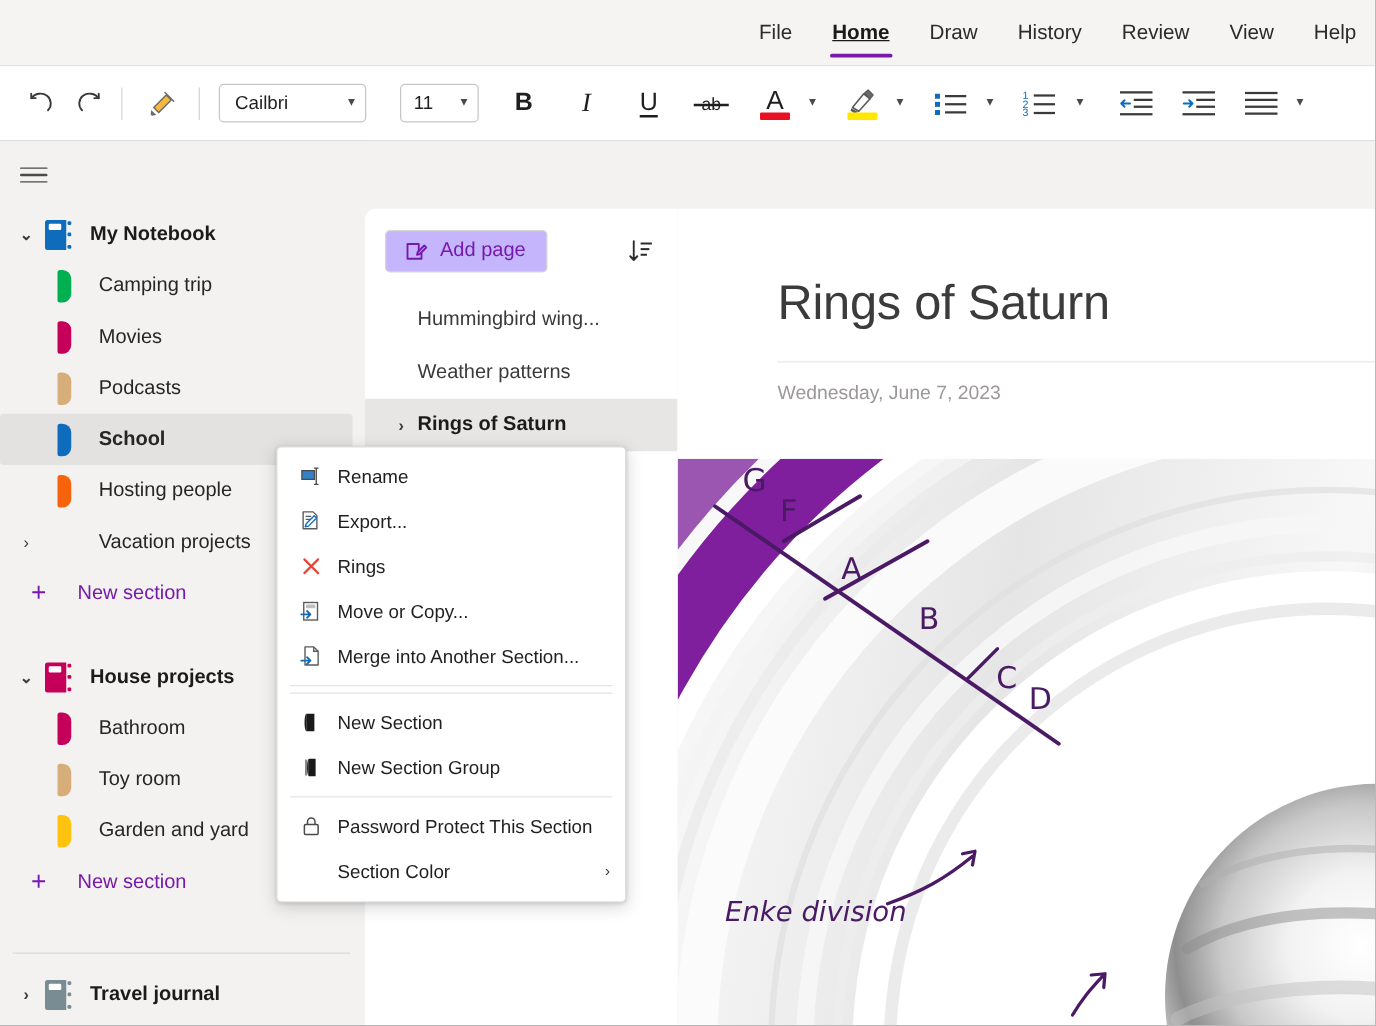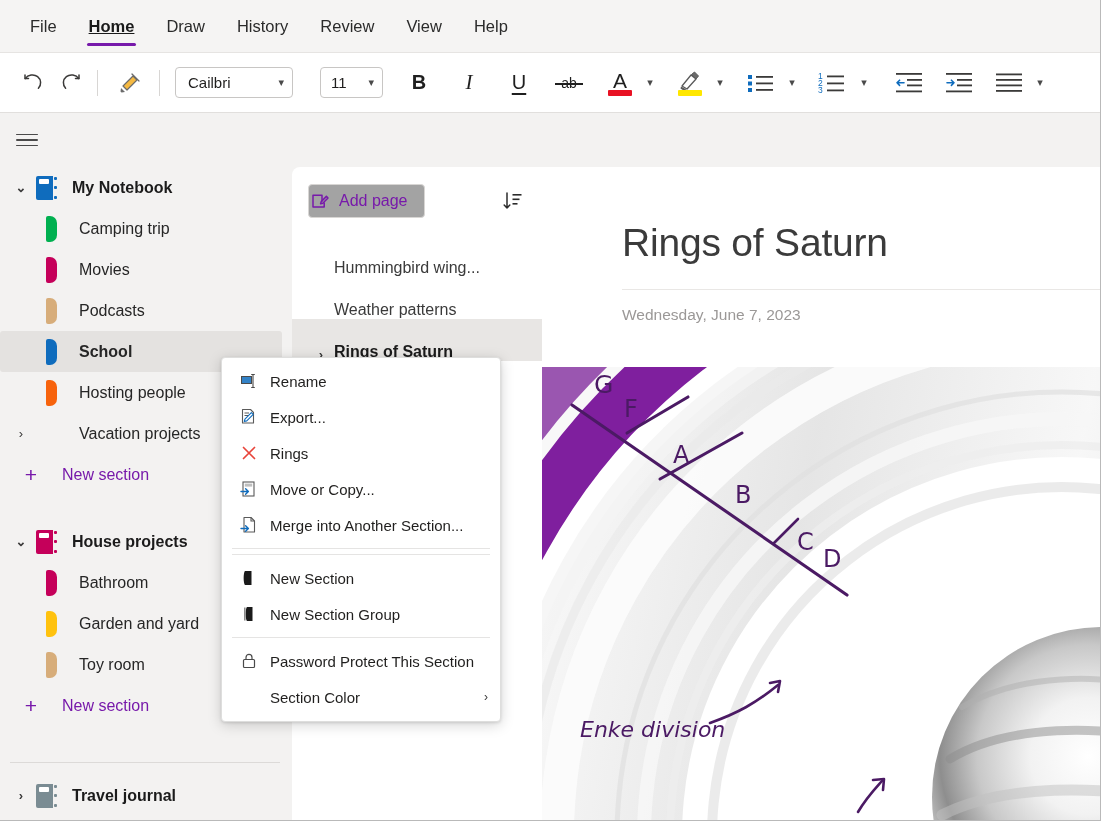--- a/index.html
+++ b/index.html
@@ -20,20 +20,21 @@
   }
 
   
   .ribbon-tabs {
     position: absolute; top: 0; left: 0;
     width: 1101px; height: 53px;
     background: #f5f4f3;
     display: flex; align-items: center;
     padding-left: 14px;
     border-bottom: 1px solid #e6e4e2;
+    justify-content: flex-end;
   }
   .rtab {
     position: relative;
     font-size: 16.5px;
     color: #2b2b2b;
     padding: 0 16px;
     height: 53px;
     display: flex; align-items: center;
     cursor: default;
     white-space: nowrap;
@@ -154,28 +155,28 @@
   .pagelist {
     position: absolute; top: 167px; left: 292px;
     width: 250px; height: 654px;
     background: #ffffff;
     border-radius: 8px 0 0 0;
     overflow: hidden;
   }
   .pl-header { display: flex; align-items: center; height: 68px; padding: 0 14px 0 16px; justify-content: space-between;}
   .addpage {
     display: flex; align-items: center; gap: 10px;
-    height: 34px; padding: 0 16px 0 2px;
+    height: 34px; padding: 0 16px 0 15px;
     border: 1px solid #d8d6d4; border-radius: 4px;
-    background: #a3a3a3; color: #7719aa; font-size: 16px;
+    background: #c4b5fd; color: #7719aa; font-size: 16px;
     cursor: default;
   }
   .sorticon { width: 30px; height: 30px; display:flex; align-items:center; justify-content:center; color:#2b2b2b; cursor: default;}
   .pg-row {
-    display:flex; align-items:flex-end; height: 42px;
+    display:flex; align-items:center; height: 42px;
     font-size: 16px; color:#3a3a3a;
     padding-left: 16px; cursor: default;
     white-space: nowrap;
   }
   .pg-row .pg-tw { width:26px; text-align:center; font-size:13px; color:#3a3a3a; flex:0 0 26px; line-height:1;}
   .pg-row.selected { background:#e8e6e4; font-weight: bold; color:#1b1b1b; }
 
   
   .canvas {
     position: absolute; top: 167px; left: 542px;
@@ -447,27 +448,27 @@
         </div>
         <span>House projects</span>
       </div>
       <div class="sec-row">
         <div class="twisty blank">›</div>
         <div class="sec-tab" style="background:#c5005a"></div>
         <span class="sec-label">Bathroom</span>
       </div>
       <div class="sec-row">
         <div class="twisty blank">›</div>
+        <div class="sec-tab" style="background:#d7ad7a"></div>
+        <span class="sec-label">Toy room</span>
+      </div>
+      <div class="sec-row">
+        <div class="twisty blank">›</div>
         <div class="sec-tab" style="background:#ffc20e"></div>
         <span class="sec-label">Garden and yard</span>
-      </div>
-      <div class="sec-row">
-        <div class="twisty blank">›</div>
-        <div class="sec-tab" style="background:#d7ad7a"></div>
-        <span class="sec-label">Toy room</span>
       </div>
       <div class="new-sec-row">
         <div class="plus">+</div>
         <span>New section</span>
       </div>
       <div class="nb-gap"></div>
       <div class="sb-divider"></div>
       <div style="height: 12px;"></div>
       <div class="nb-row">
         <div class="twisty">›</div>

